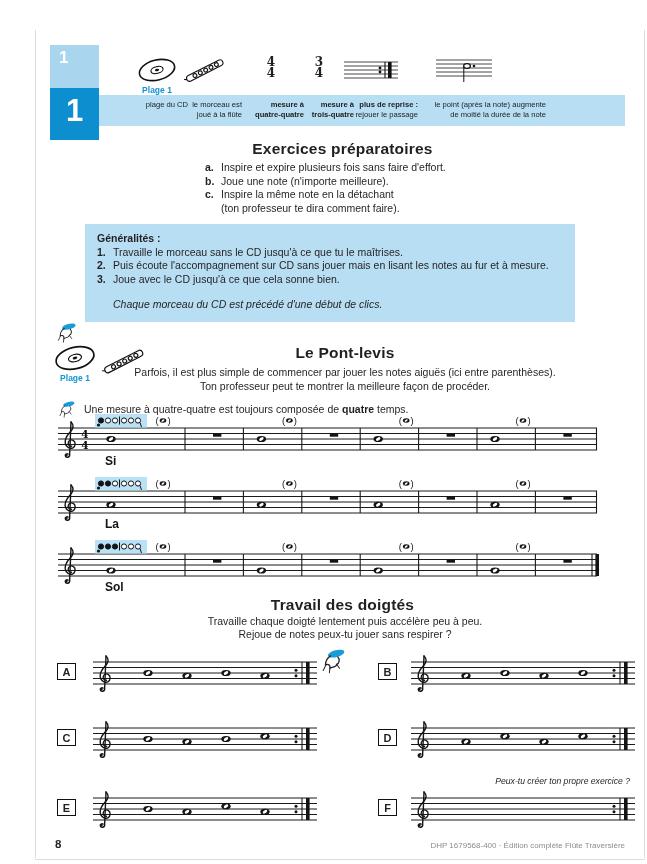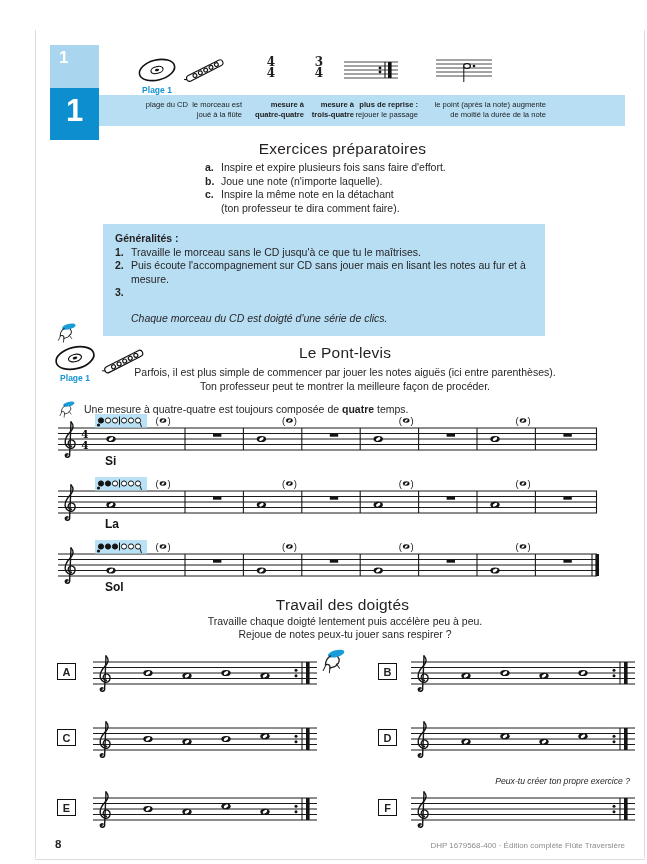--- a/index.html
+++ b/index.html
@@ -8,40 +8,40 @@
     --band_blue:#b7def3;
     --highlight_blue:#b9e2f6;
     --plage_blue:#1593d2;
     --ink:#231f20;
     --footer_gray:#8d8d8d;
   }
   html,body{margin:0;padding:0;background:#fff;}
   .page{position:relative;width:647px;height:864px;background:#fff;overflow:hidden;
         font-family:"Liberation Sans",sans-serif;color:var(--ink);}
   .abs{position:absolute;}
-  .h{font-weight:normal;font-size:15.5px;text-align:center;letter-spacing:.2px;}
+  .h{font-weight:bold;font-size:15.5px;text-align:center;letter-spacing:.2px;}
   .body{font-size:10.5px;line-height:13.6px;}
   .center{text-align:center;}
   .it{font-style:italic;}
   .b{font-weight:bold;}
   
   .tab-light{left:50px;top:45px;width:49px;height:43px;background:var(--light_blue);
              color:#fff;font-weight:bold;font-size:17px;padding:3px 0 0 9px;box-sizing:border-box;}
   .tab-dark{left:50px;top:88px;width:49px;height:52px;background:var(--accent_blue);
             color:#fff;font-weight:bold;font-size:31px;display:flex;align-items:flex-start;
             justify-content:center;padding-top:5px;box-sizing:border-box;}
   .band{left:99px;top:95px;width:526px;height:31px;background:var(--band_blue);}
   .cap{font-size:7.6px;line-height:9.7px;text-align:right;color:#1d1d1d;}
   .plage{color:var(--plage_blue);font-weight:bold;font-size:8.5px;text-align:center;}
   .sig{font-family:"DejaVu Serif",serif;font-weight:bold;font-size:12px;line-height:11px;text-align:center;}
   
   .li-row{display:flex;}
   .li-num{font-weight:bold;width:16px;flex:none;}
-  .genbox{left:85px;top:224px;width:442px;background:var(--band_blue);
-          padding:8px 12px 10px 12px;box-sizing:border-box;margin-left:18px;}
+  .genbox{left:85px;top:224px;width:490px;background:var(--band_blue);
+          padding:8px 12px 10px 12px;box-sizing:border-box;}
   .exbox{width:17px;height:15px;border:1.7px solid #111;font-weight:bold;font-size:11px;
          display:flex;align-items:center;justify-content:center;background:#fff;}
   .imprint{color:var(--footer_gray);font-size:8px;text-align:right;}
   .pagenum{font-weight:bold;font-size:11.5px;}
   .scan{background:#dcdcdc;}
   svg text{font-family:"Liberation Sans",sans-serif;fill:#141414;}
   .ts{font-family:"DejaVu Serif",serif;font-weight:bold;font-size:10.5px;text-anchor:middle;}
   .lbl{font-weight:bold;font-size:12px;}
 </style>
 </head>
@@ -143,21 +143,21 @@
   </div>
 
   <div class="abs h" style="left:150px;top:140px;width:385px">Exercices préparatoires</div>
   <div class="abs body" style="left:205px;top:161px;width:280px">
     <div class="li-row">
         <span class="li-num">a.</span>
         <span>Inspire et expire plusieurs fois sans faire d'effort.</span>
       </div>
     <div class="li-row">
         <span class="li-num">b.</span>
-        <span>Joue une note (n'importe laquelle).</span>
+        <span>Joue une note (n'importe meilleure).</span>
       </div>
     <div class="li-row">
         <span class="li-num">c.</span>
         <span>Inspire la même note en la détachant</span>
       </div>
     <div class="li-row">
         <span class="li-num"></span>
         <span>(ton professeur te dira comment faire).</span>
       </div>
   </div>
@@ -167,22 +167,23 @@
     <div class="li-row">
         <span class="li-num">1.</span>
         <span>Travaille le morceau sans le CD jusqu'à ce que tu le maîtrises.</span>
       </div>
     <div class="li-row">
         <span class="li-num">2.</span>
         <span>Puis écoute l'accompagnement sur CD sans jouer mais en lisant les notes au fur et à mesure.</span>
       </div>
     <div class="li-row">
         <span class="li-num">3.</span>
+        <span>Joue avec le CD jusqu'à ce que cela sonne bien.</span>
       </div>
-    <div class="it" style="margin:12px 0 0 16px">Chaque morceau du CD est doigté d'une série de clics.</div>
+    <div class="it" style="margin:12px 0 0 16px">Chaque morceau du CD est précédé d'une début de clics.</div>
   </div>
 
   <div class="abs" style="left:56px;top:322px">
     <svg width="24" height="22" viewBox="0 0 26 24">
       <ellipse cx="14" cy="5" rx="7.5" ry="3" fill="#1a9cd8" transform="rotate(-14 14 5)"></ellipse>
       <path d="M9 7 C6 9 4.5 12 4.5 15 C7 14 9 15 8.5 18 C11 16.5 14 17.5 14.5 14.5 C17 13.5 17.5 10 15.5 8" fill="none" stroke="#222" stroke-width="1.1" stroke-linecap="round"></path>
       <path d="M5 15 L2.5 20 M8.5 18 L8 22 M14.5 14.5 L17 18" stroke="#222" stroke-width="0.9" stroke-linecap="round" fill="none"></path>
     </svg>
   </div>
   <div class="abs" style="left:52px;top:343px">

